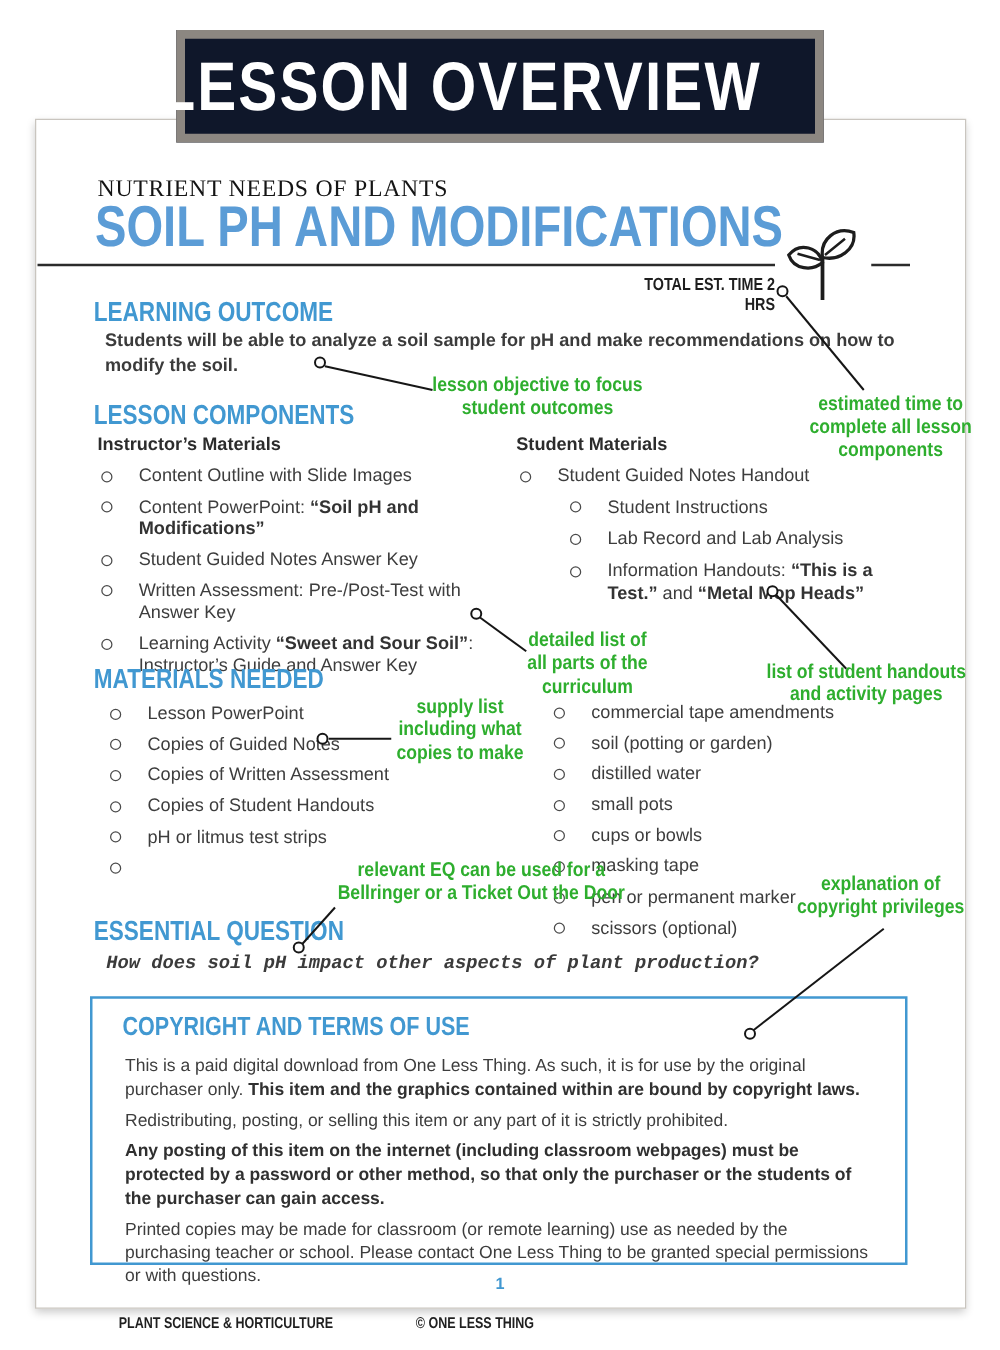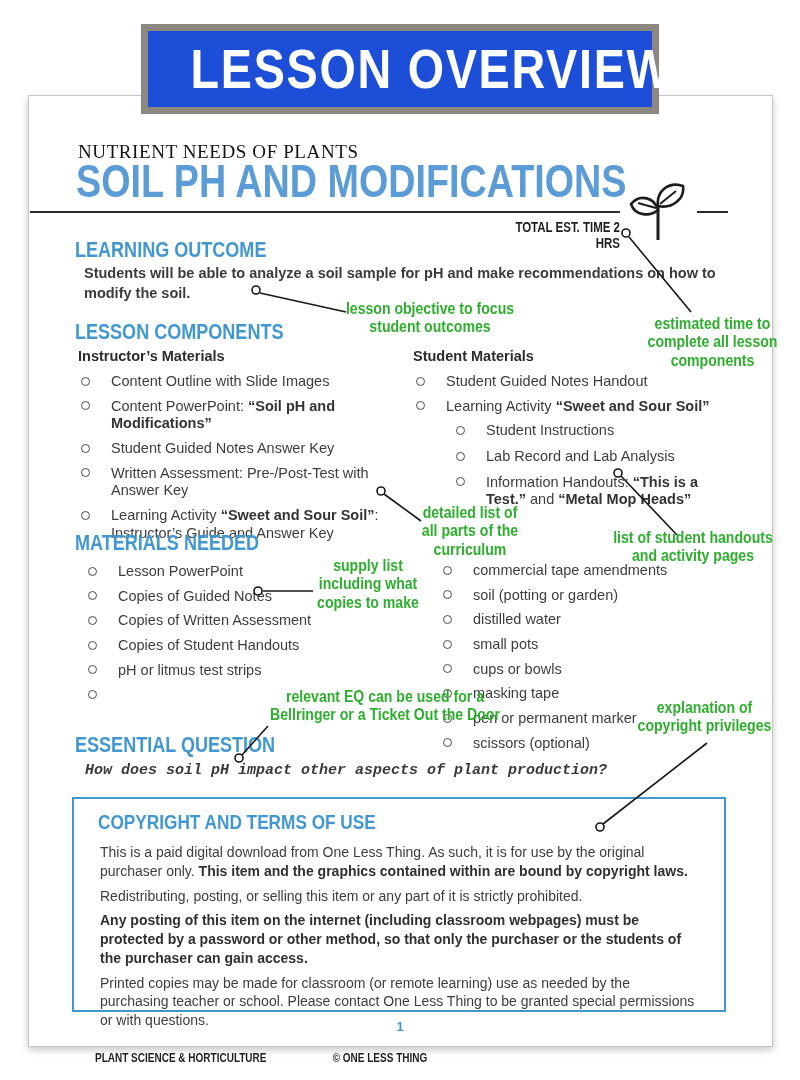--- a/index.html
+++ b/index.html
@@ -5,22 +5,22 @@
   html,body{margin:0;padding:0;background:#ffffff;}
   body{width:800px;height:1080px;position:relative;overflow:hidden;
        font-family:"Liberation Sans",sans-serif;-webkit-font-smoothing:antialiased;}
 
   
   .page{position:absolute;left:28px;top:95px;width:743px;height:950px;background:#fff;
         border:1px solid #c9c5bf;box-shadow:0 3px 7px rgba(0,0,0,.22);}
 
   
   .banner{position:absolute;left:141px;top:24px;width:518px;height:90px;box-sizing:border-box;
-          background:#1d4ed8;border:7px solid #8c8781;z-index:3;
-          display:flex;align-items:center;justify-content:flex-start;}
+          background:#0f172a;border:7px solid #8c8781;z-index:3;
+          display:flex;align-items:center;justify-content:flex-end;}
   .banner span{color:#fff;font-weight:bold;font-size:55px;letter-spacing:2px;
                transform:scaleX(.85);white-space:nowrap;}
 
   .cond{font-weight:bold;white-space:nowrap;display:inline-block;transform:scaleX(.82);transform-origin:0 50%;}
 
   .eyebrow{position:absolute;left:78px;top:141px;font-family:"Liberation Serif",serif;
            font-size:19px;color:#141414;letter-spacing:.6px;z-index:2;}
   .title{position:absolute;left:76px;top:158px;font-size:46px;color:#5b9cd6;line-height:1;z-index:2;}
   .rule{position:absolute;left:30px;top:211px;width:698px;height:2px;background:#2b2b2b;z-index:2;}
   .rule-gap{position:absolute;left:620px;top:205px;width:77px;height:12px;background:#fff;z-index:2;}
@@ -121,23 +121,20 @@
       </li>
     </ul>
 </div>
 
 <div class="col" style="left:413px;top:348px;width:325px;">
   <div class="col-title">Student Materials</div>
   <ul class="blist">
 
   <li>
         <span class="bullet"></span><span>Student Guided Notes Handout</span><b></b><span></span><b></b><span></span>
-      </li>
-      <li>
-        <span class="bullet"></span><span>Learning Activity </span><b>“Sweet and Sour Soil”</b><span></span><b></b><span></span>
       </li>
     </ul>
   <ul class="blist sub">
 
   <li>
         <span class="bullet"></span><span>Student Instructions</span><b></b><span></span><b></b><span></span>
       </li>
       <li>
         <span class="bullet"></span><span>Lab Record and Lab Analysis</span><b></b><span></span><b></b><span></span>
       </li>

